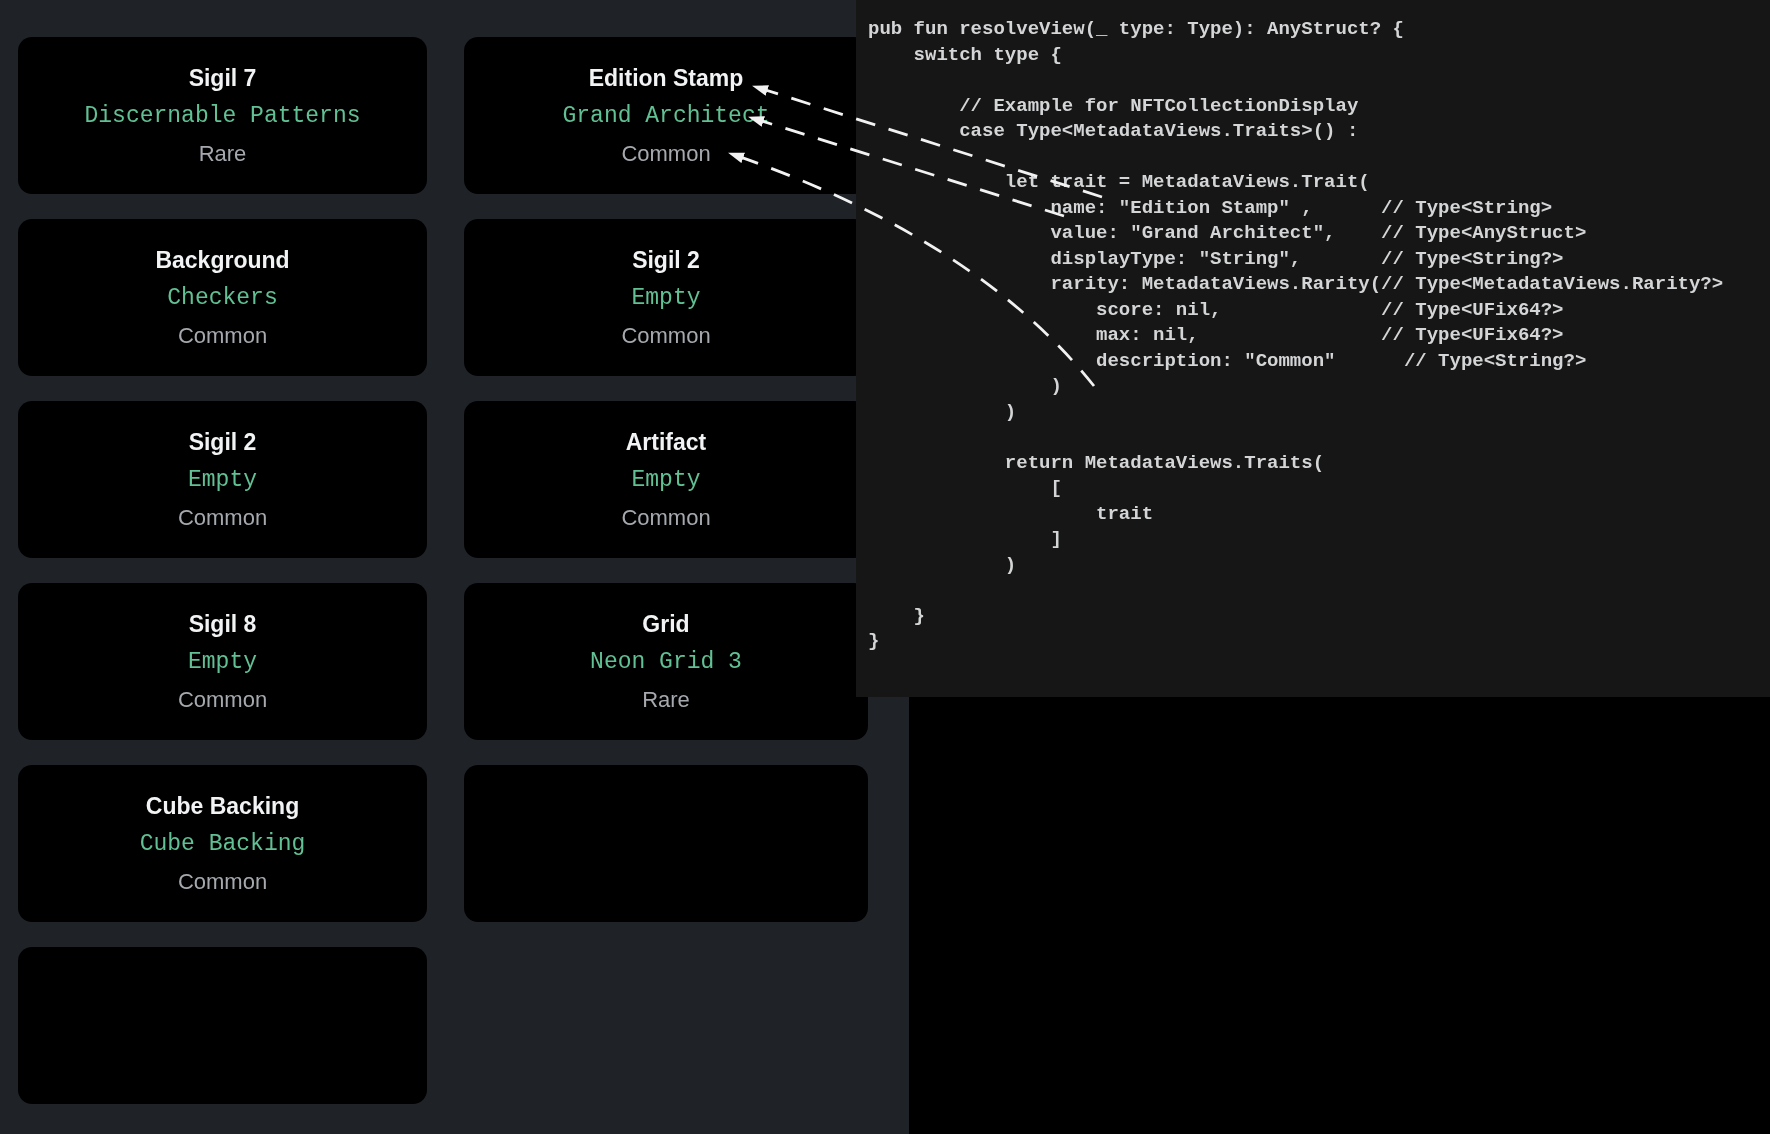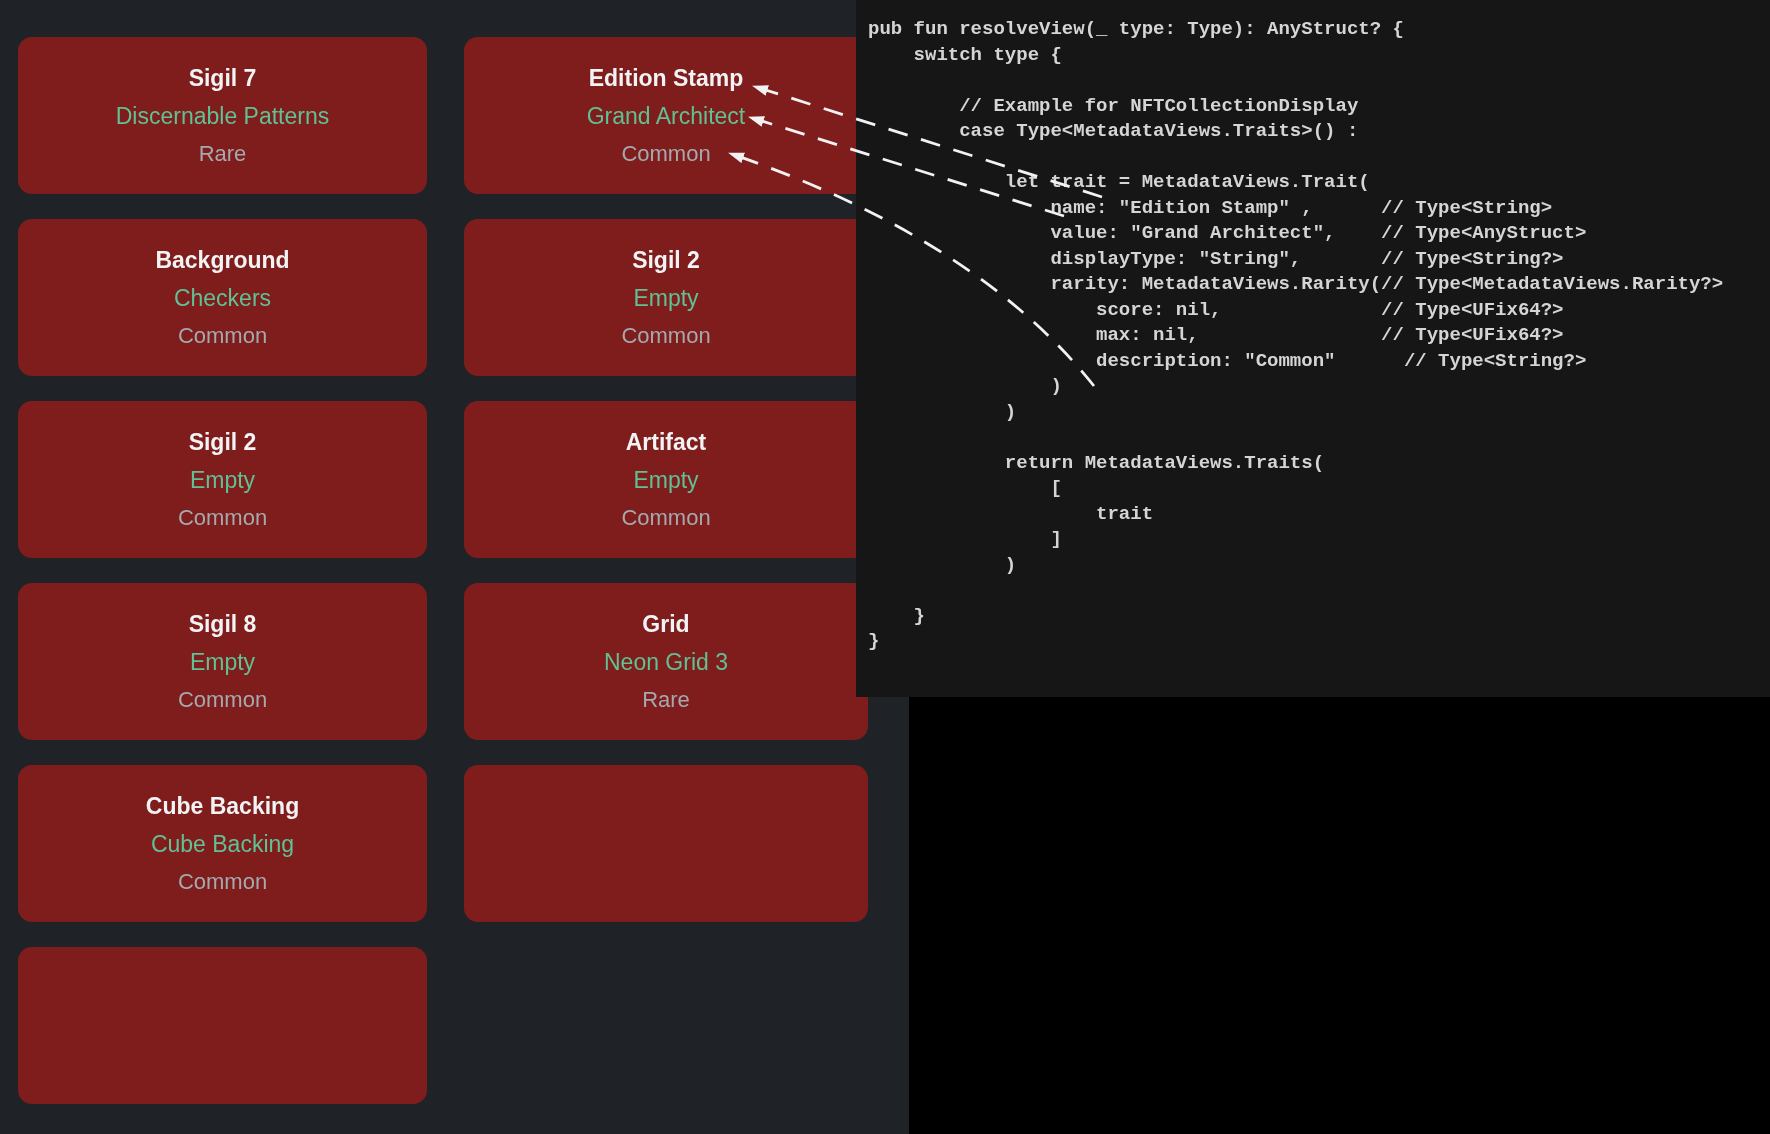--- a/index.html
+++ b/index.html
@@ -11,26 +11,26 @@
   .page{
     position:absolute;left:0;top:0;width:909px;height:1134px;
     background:#1f2328;overflow:hidden;
   }
   .grid{
     position:absolute;left:18px;top:37px;
     display:grid;grid-template-columns:409px 404px;
     column-gap:37px;row-gap:25px;grid-auto-rows:157px;
   }
   .card{
-    background:#7f1d1d;border-radius:14px;
+    background:#000000;border-radius:14px;
     display:flex;flex-direction:column;justify-content:center;align-items:center;
     row-gap:10px;text-align:center;
   }
   .card .t-name{font-size:23px;font-weight:700;line-height:28px;color:#f1f3f4;}
-  .card .t-value{font-size:23px;font-weight:400;line-height:28px;color:#61c094;}
+  .card .t-value{font-size:23px;font-weight:400;line-height:28px;color:#61c094;font-family:Liberation Mono, monospace;}
   .card .t-rarity{font-size:22px;font-weight:400;line-height:28px;color:#a5a9ae;}
   
   .code-panel{
     position:absolute;left:856px;top:0;width:914px;height:697px;
     background:#161617;overflow:hidden;
   }
   .code-panel pre{
     margin:0;padding:17px 0 0 12px;
     font-family:"Liberation Mono","DejaVu Sans Mono",monospace;
     font-size:19px;line-height:25.5px;font-weight:600;color:#d4d5d6;

